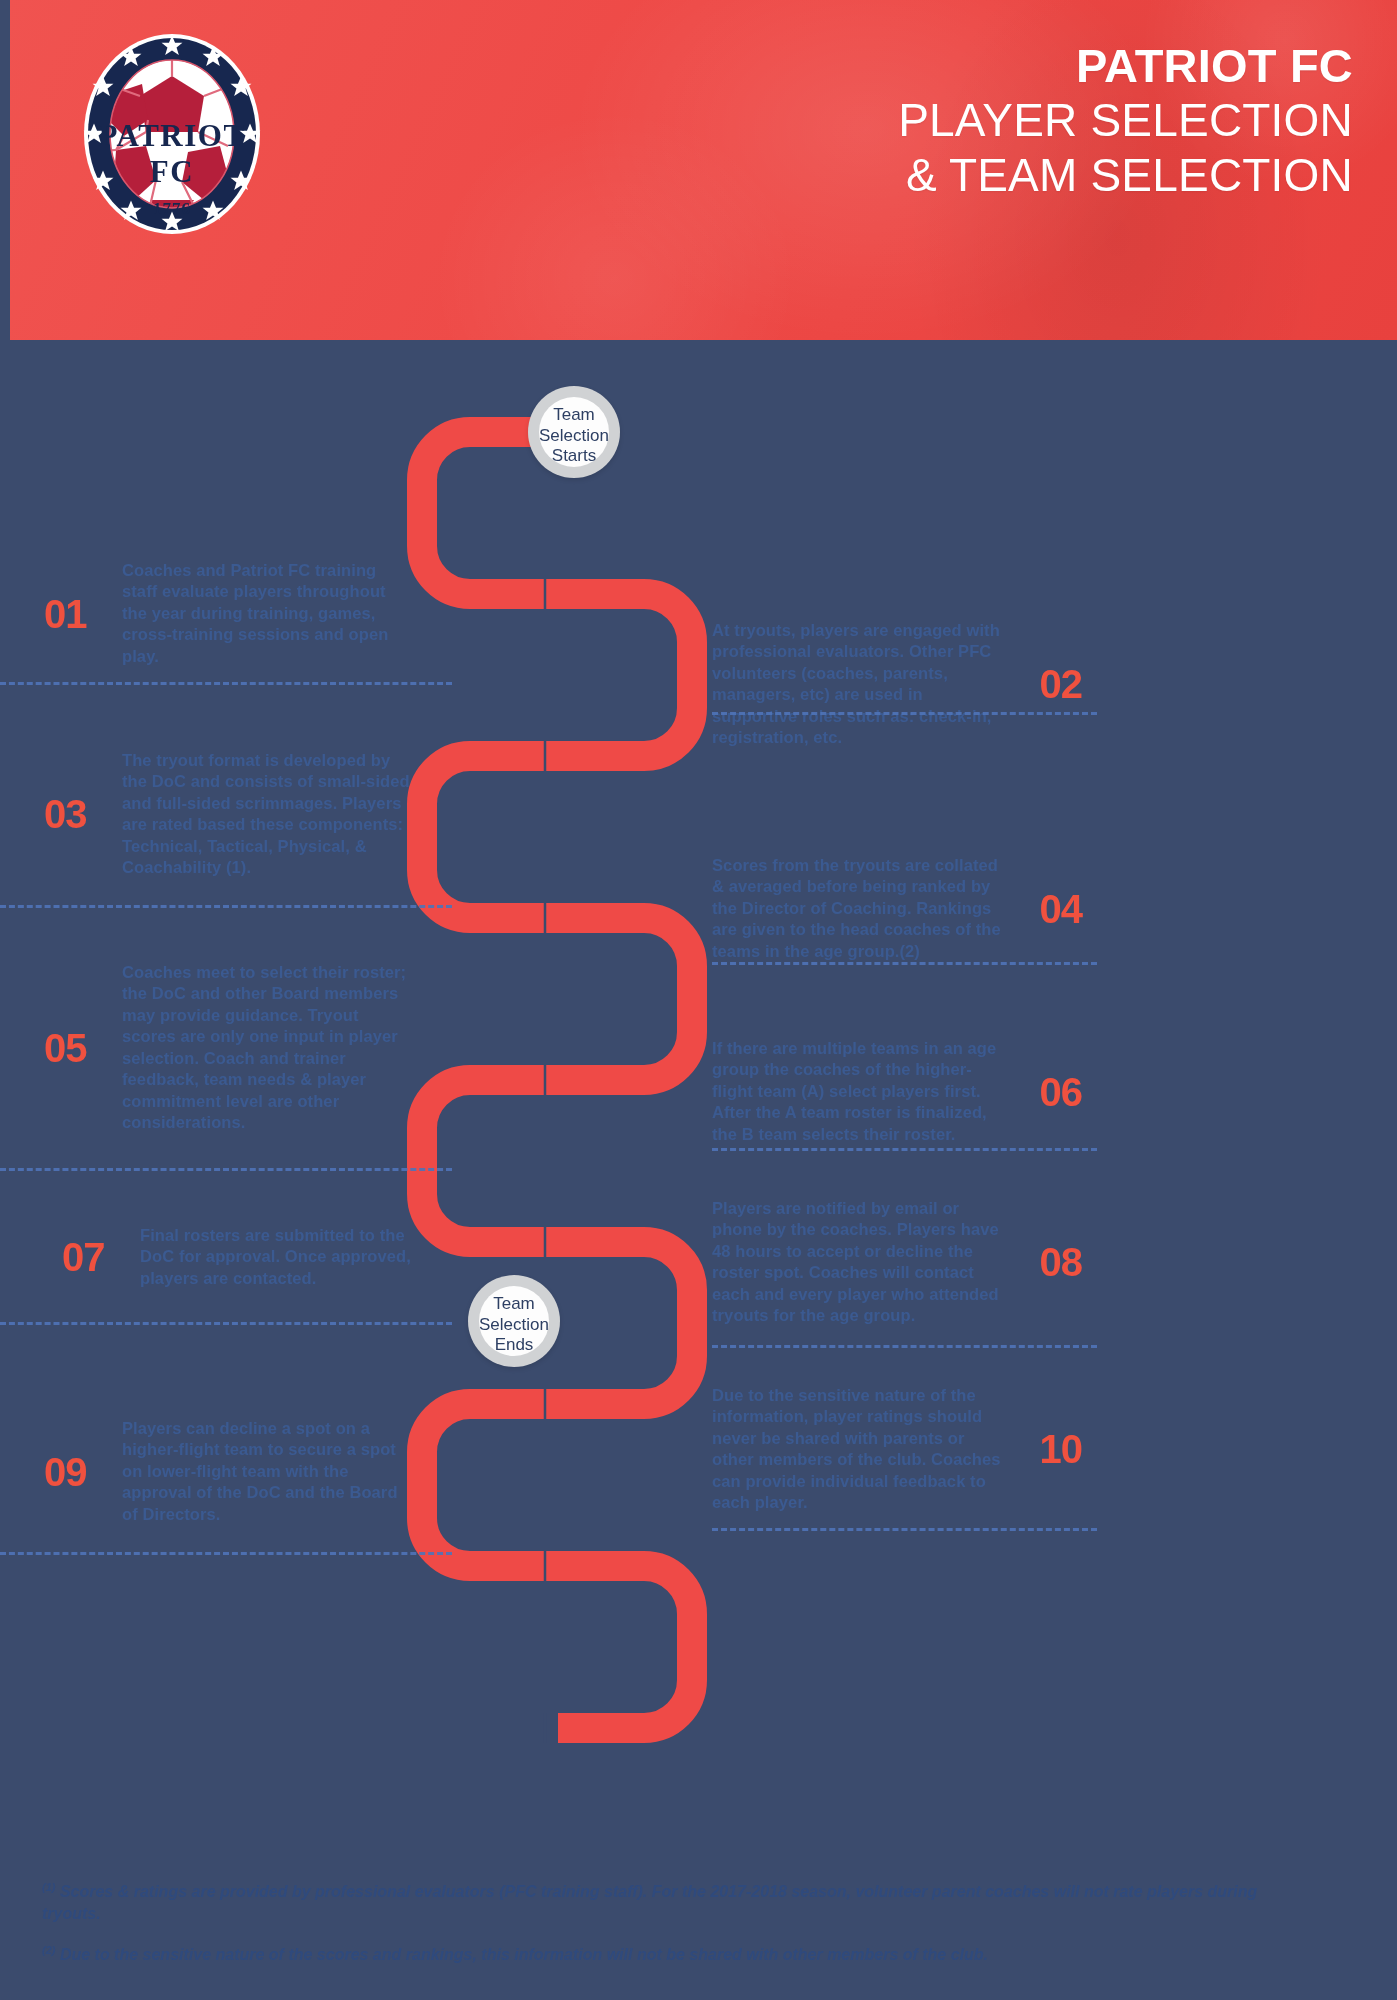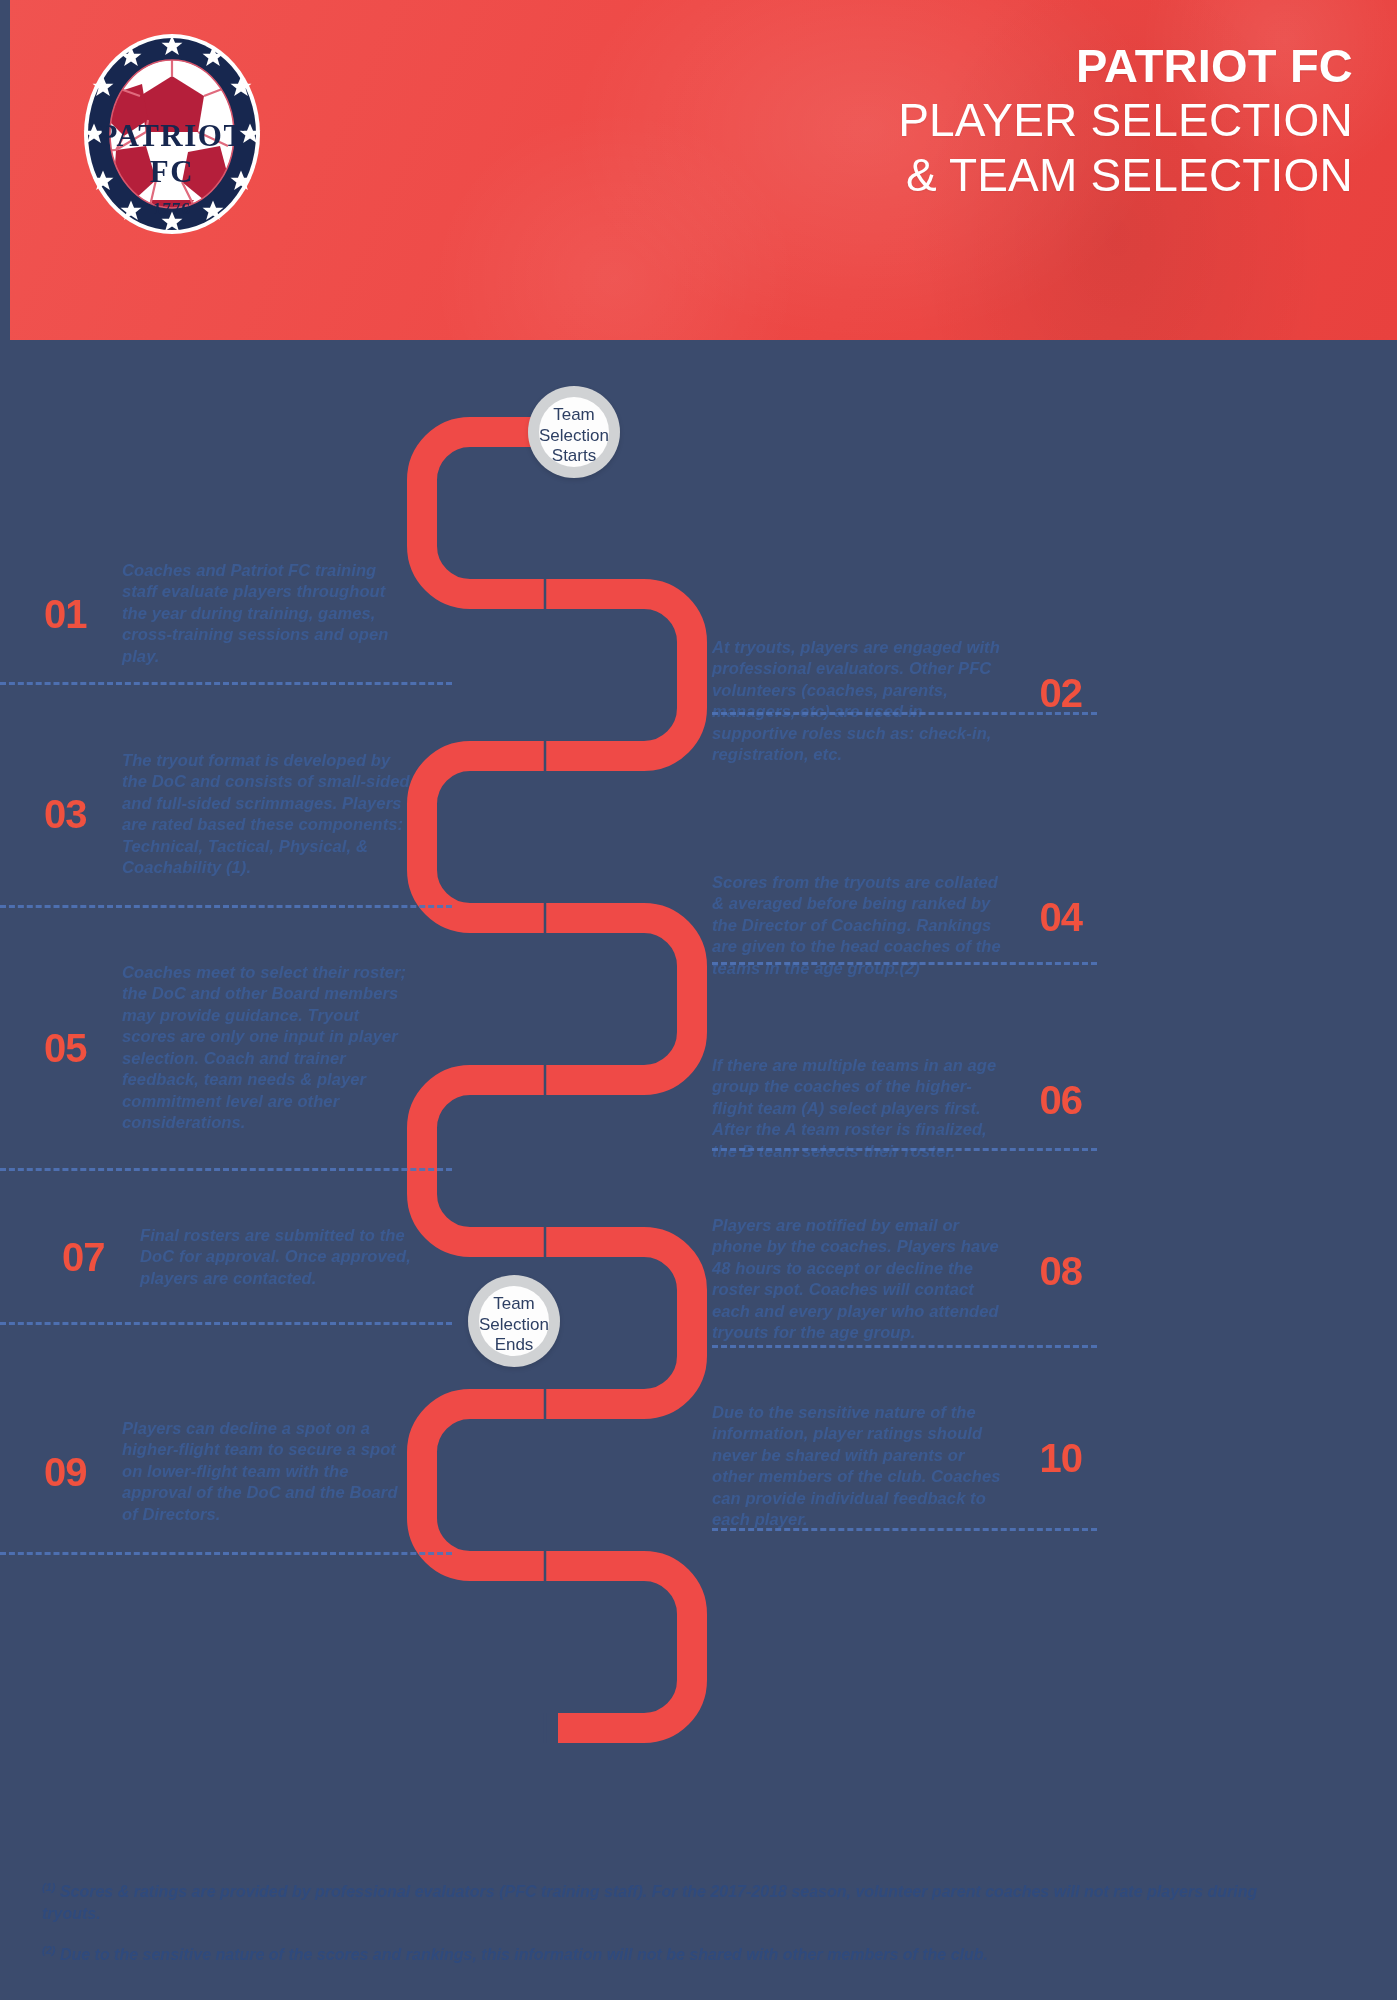--- a/index.html
+++ b/index.html
@@ -63,27 +63,26 @@
   
   .step{position:absolute;}
   .step-row{display:flex;align-items:center;}
   .step-num{
     color:#f0513f;font-size:40px;font-weight:700;letter-spacing:-1px;
     line-height:1;flex:0 0 auto;
   }
   .step-text{
     color:#3b5a91;font-size:16.5px;line-height:1.30;font-weight:700;
     letter-spacing:.1px;
-    font-style:italic;
   }
   .step-left .step-row{flex-direction:row;}
   .step-left .step-num{width:78px;text-align:left;padding-left:22px;margin-left:22px;}
   .step-left .step-text{width:290px;text-align:left;}
   .step-right .step-row{flex-direction:row;}
-  .step-right .step-text{width:290px;text-align:left;margin-top:17px;}
+  .step-right .step-text{width:290px;text-align:left;}
   .step-right .step-num{width:80px;text-align:right;padding-right:20px;}
 
   .divider{
     position:absolute;height:0;
     border-top:3px dashed #4f74b8;opacity:.9;
   }
 
   
   .footnotes{
     position:absolute;left:42px;top:1880px;width:1270px;

